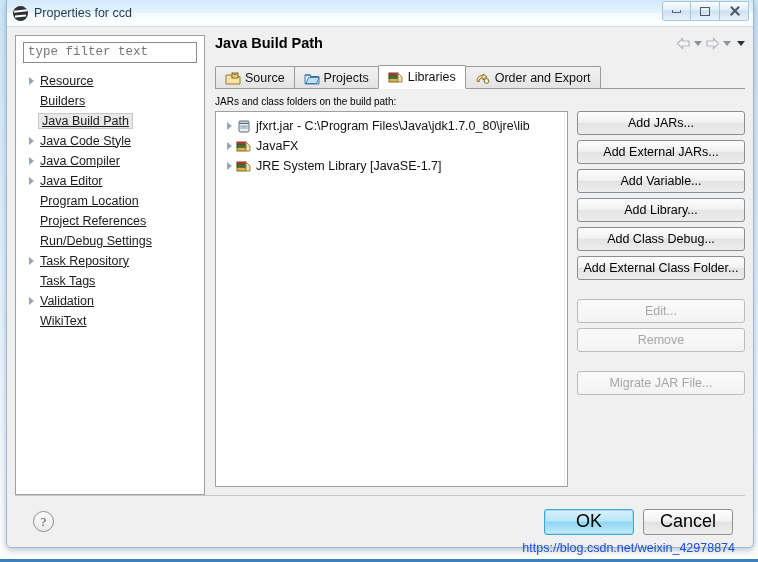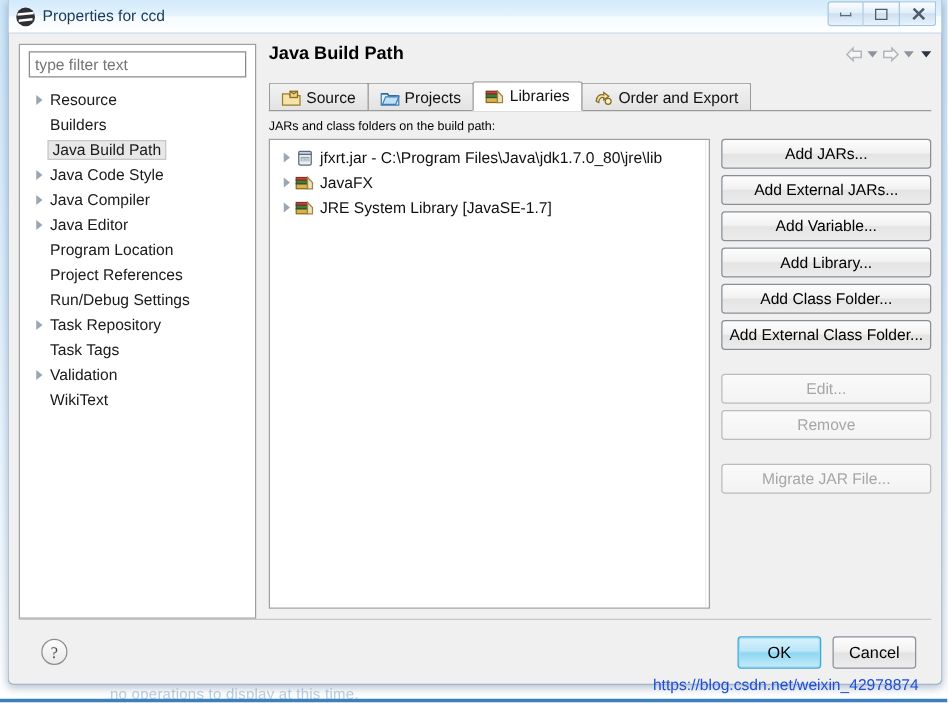--- a/index.html
+++ b/index.html
@@ -116,33 +116,34 @@
     border: 1px solid #a0a0a0;
     display: flex; flex-direction: column;
     flex: none;
     padding: 5px 0 0 0;
   }
   .filter-wrap { padding: 0 7px 4px 7px; }
   .filter-box {
     width: 100%; height: 21px;
     border: 1px solid #8a8a8a;
     background: #fff;
-    font-family: Liberation Sans, sans-serif;
+    font-family: Liberation Mono, monospace;
     font-size: 12.5px;
     color: #9a9a9a;
     padding: 0 4px;
     outline: none;
   }
   .tree { padding: 4px 0 0 0; overflow: hidden; flex: 1; }
   .tree-item {
     height: 20px;
     display: flex; align-items: center;
     font-size: 12.5px; color: #1a1a1a;
     padding-left: 8px;
     white-space: nowrap;
+    text-decoration: underline;
   }
   .arrow {
     width: 14px; flex: none;
     display: flex; align-items: center; justify-content: center;
   }
   .arrow.has::before {
     content:""; width:0; height:0;
     border-left: 5px solid #9aa6b2;
     border-top: 4px solid transparent;
     border-bottom: 4px solid transparent;
@@ -290,47 +291,46 @@
     color: #4a4a4a; font-size: 13px;
     display: flex; align-items: center; justify-content: center;
     margin-left: 18px;
     font-family: "Liberation Serif", serif;
   }
   .footer-right {
     position: absolute; right: 12px;
     display: flex; gap: 9px;
   }
   .dbtn {
-    width: 67px; height: 26px;
+    width: 90px; height: 26px;
     border: 1px solid #8a9199;
     border-radius: 3px;
     background: linear-gradient(180deg,#fdfdfd 0%,#f1f1f1 46%,#e2e2e2 52%,#ededed 100%);
     font-family: "Liberation Sans", sans-serif;
-    font-size: 13px; color: #000;
+    font-size: 18px; color: #000;
     cursor: default;
   }
   .dbtn.default {
     border: 1px solid #3ba9d8;
     background: linear-gradient(180deg,#d9f2fc 0%,#b9e6f8 45%,#8ed6f2 52%,#c7ecfb 100%);
     box-shadow: 0 0 0 1px #9fdcf4 inset;
   }
   .watermark {
     position: absolute;
     right: 10px; bottom: -8px;
     font-size: 12.5px;
     color: #1d4ed8;
     white-space: nowrap;
     pointer-events: none;
   }
 </style>
 </head>
 <body>
 
 <div class="desktop">
-  <div class="bg-text">no operations to display at this time.</div>
   <div class="bg-underline"></div>
 </div>
 
 <div class="window">
 
   <div class="titlebar">
     <div class="eclipse-icon"></div>
     <div class="title-text">Properties for ccd</div>
     <div class="win-controls">
       <div class="wbtn">
@@ -501,21 +501,21 @@
               </div>
             </div>
           <div class="list-scroll"></div>
         </div>
 
         <div class="btn-col" id="btncol">
             <button class="xbtn">Add JARs...</button>
             <button class="xbtn">Add External JARs...</button>
             <button class="xbtn">Add Variable...</button>
             <button class="xbtn">Add Library...</button>
-            <button class="xbtn">Add Class Folder...</button>
+            <button class="xbtn">Add Class Debug...</button>
             <button class="xbtn">Add External Class Folder...</button>
             <div class="gap-sm"></div>
             <button class="xbtn disabled" disabled="">Edit...</button>
             <button class="xbtn disabled" disabled="">Remove</button>
             <div class="gap-md"></div>
             <button class="xbtn disabled" disabled="">Migrate JAR File...</button>
             <div class="spacer"></div>
           </div>
 
       </div>

